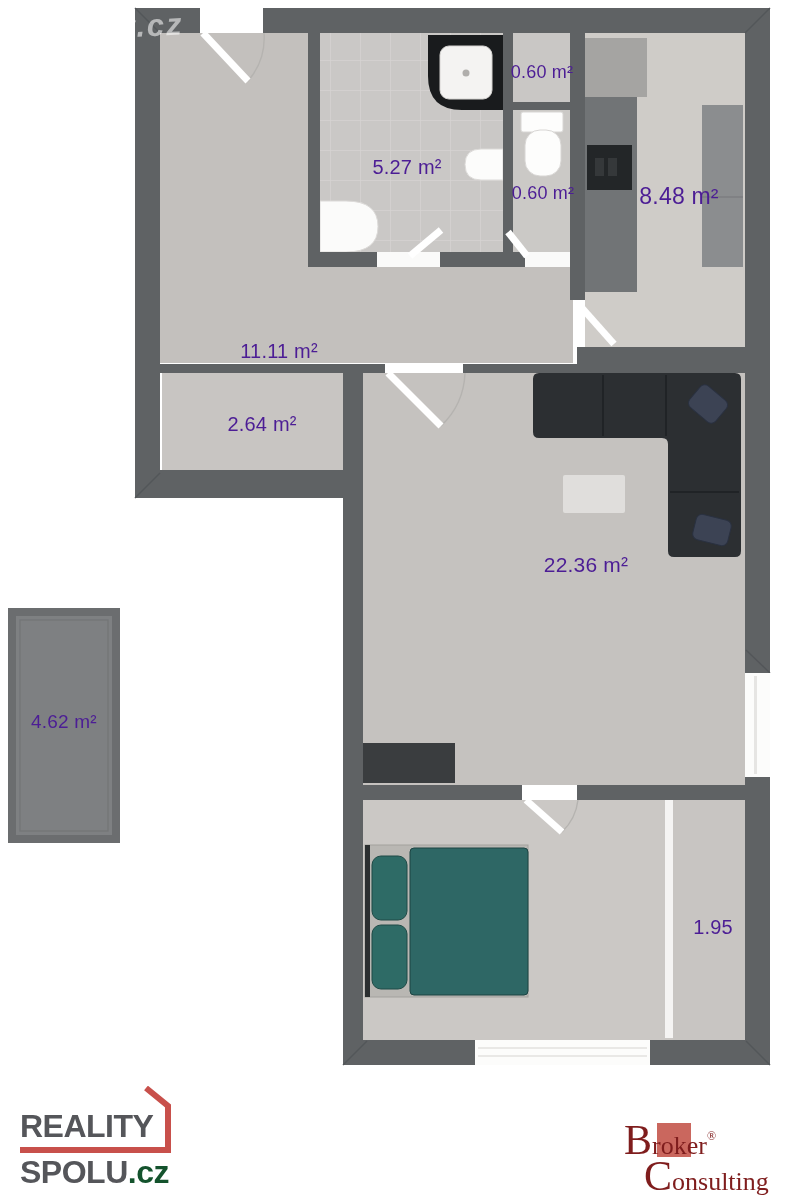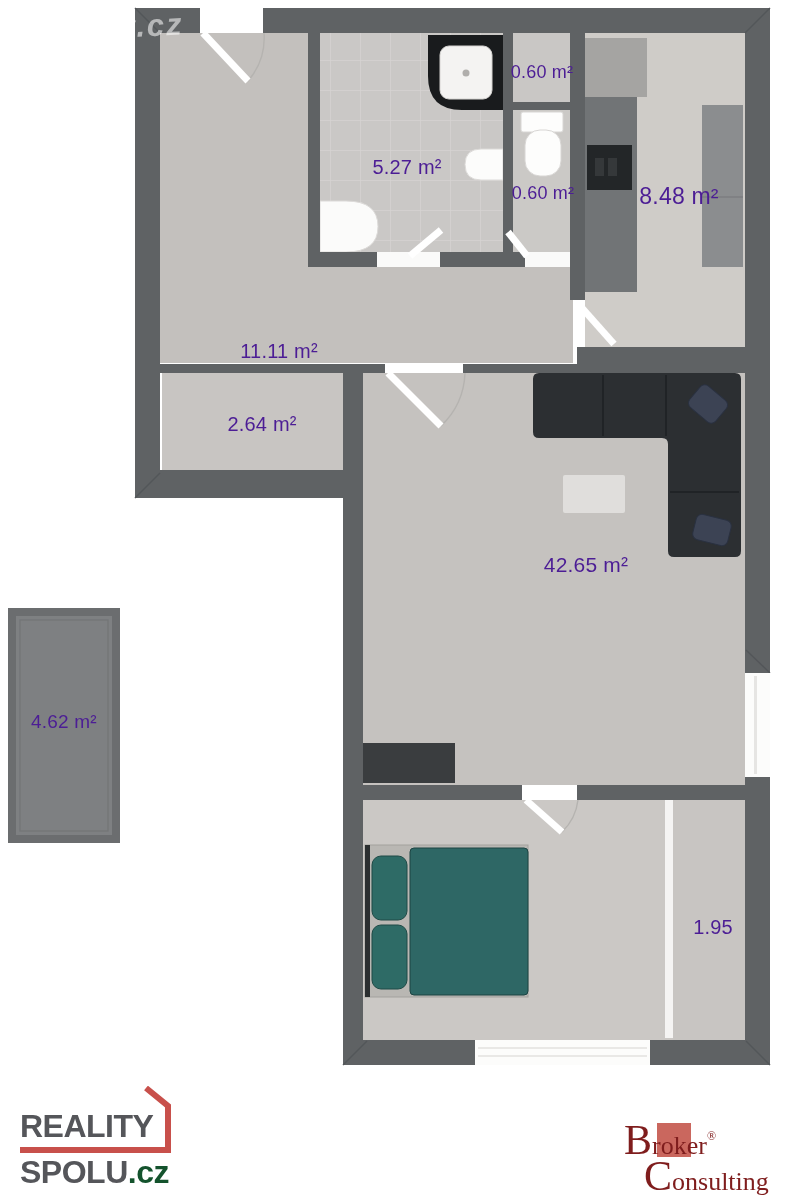--- a/index.html
+++ b/index.html
@@ -169,21 +169,21 @@
       <rect x="20" y="620" width="88" height="211" fill="none" stroke="#737577" stroke-width="1.3"></rect>
     </g>
   </svg>
 
   <div class="room-label" style="left:279px;top:323px;font-size:20px;margin-top:28px;">11.11 m²</div>
   <div class="room-label" style="left:407px;top:167px;font-size:20px;">5.27 m²</div>
   <div class="room-label" style="left:542px;top:72px;font-size:18px;">0.60 m²</div>
   <div class="room-label" style="left:543px;top:193px;font-size:18px;">0.60 m²</div>
   <div class="room-label" style="left:679px;top:196px;font-size:23px;">8.48 m²</div>
   <div class="room-label" style="left:262px;top:424px;font-size:20px;text-align:center;">2.64 m²</div>
-  <div class="room-label" style="left:586px;top:565px;font-size:21px;">42.65 m²</div>
+  <div class="room-label" style="left:586px;top:565px;font-size:21px;">22.36 m²</div>
   <div class="room-label" style="left:64px;top:722px;font-size:19px;">4.62 m²</div>
   <div class="room-label" style="left:713px;top:927px;font-size:20px;">1.95</div>
 
   <div class="watermark">y.cz</div>
 
   <div class="rs-logo">
     <svg class="rs-roof" width="180" height="105" viewBox="0 0 180 105">
       <path d="M2 64 H150 V20 L128 2" fill="none" stroke="#c8504b" stroke-width="6" stroke-linejoin="miter"></path>
     </svg>
     <div class="rs-line1">REALITY</div>

